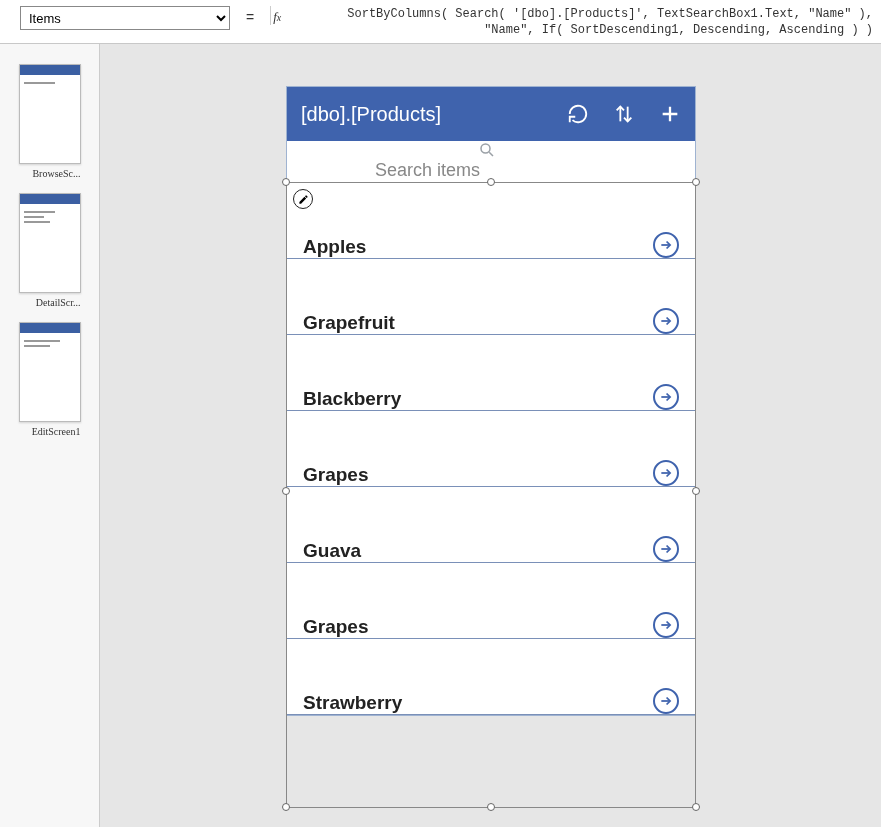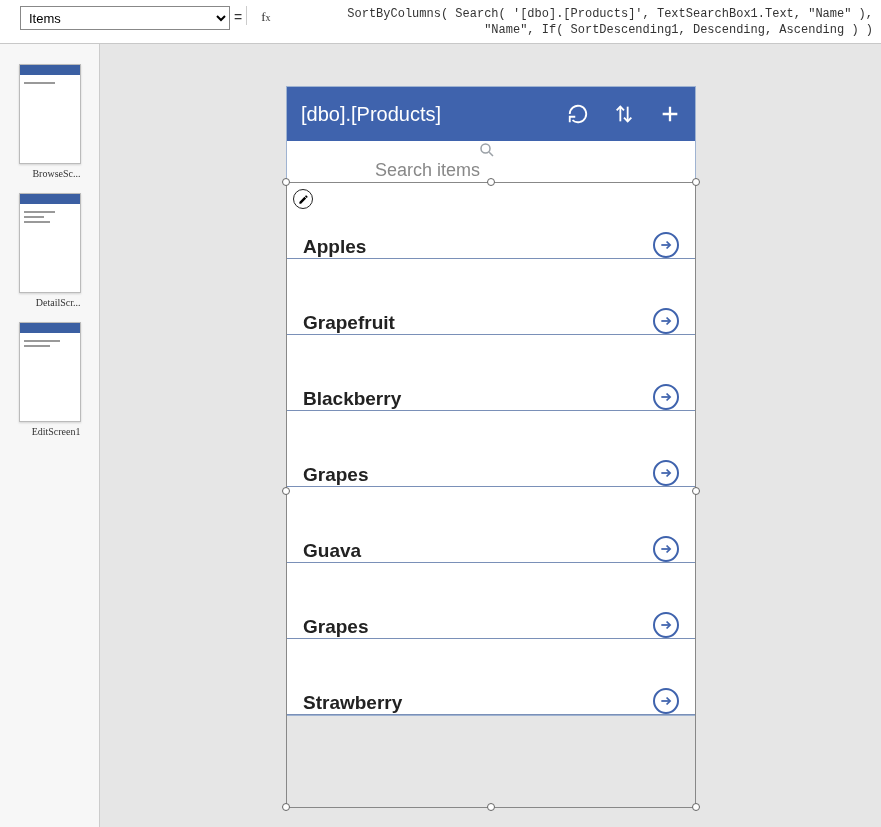--- a/index.html
+++ b/index.html
@@ -13,42 +13,43 @@
   }
 
   
   .formula-bar {
     display: flex;
     align-items: flex-start;
     background: #fff;
     border-bottom: 1px solid #c8c8c8;
     height: 44px;
     padding: 6px 8px 6px 20px;
-    gap: 4px;
+    gap: 16px;
   }
   .property-select {
     width: 210px;
     height: 24px;
     border: 1px solid #888;
     background: #fff;
     font-size: 13px;
     padding: 2px 4px;
   }
   .equals {
     font-size: 14px;
     color: #333;
     padding-top: 3px;
   }
   .fx-label {
+    font-style: italic;
     font-family: "Segoe UI", serif;
     color: #333;
     font-size: 13px;
     padding-top: 3px;
     border-left: 1px solid #ccc;
-    padding-left: 14px;
+    padding-left: 2px;
   }
   .formula-text {
     font-family: Consolas, "Courier New", monospace;
     font-size: 12px;
     color: #333;
     line-height: 1.3;
     white-space: pre;
     flex: 1;
     padding-top: 1px;
     text-align: right;

